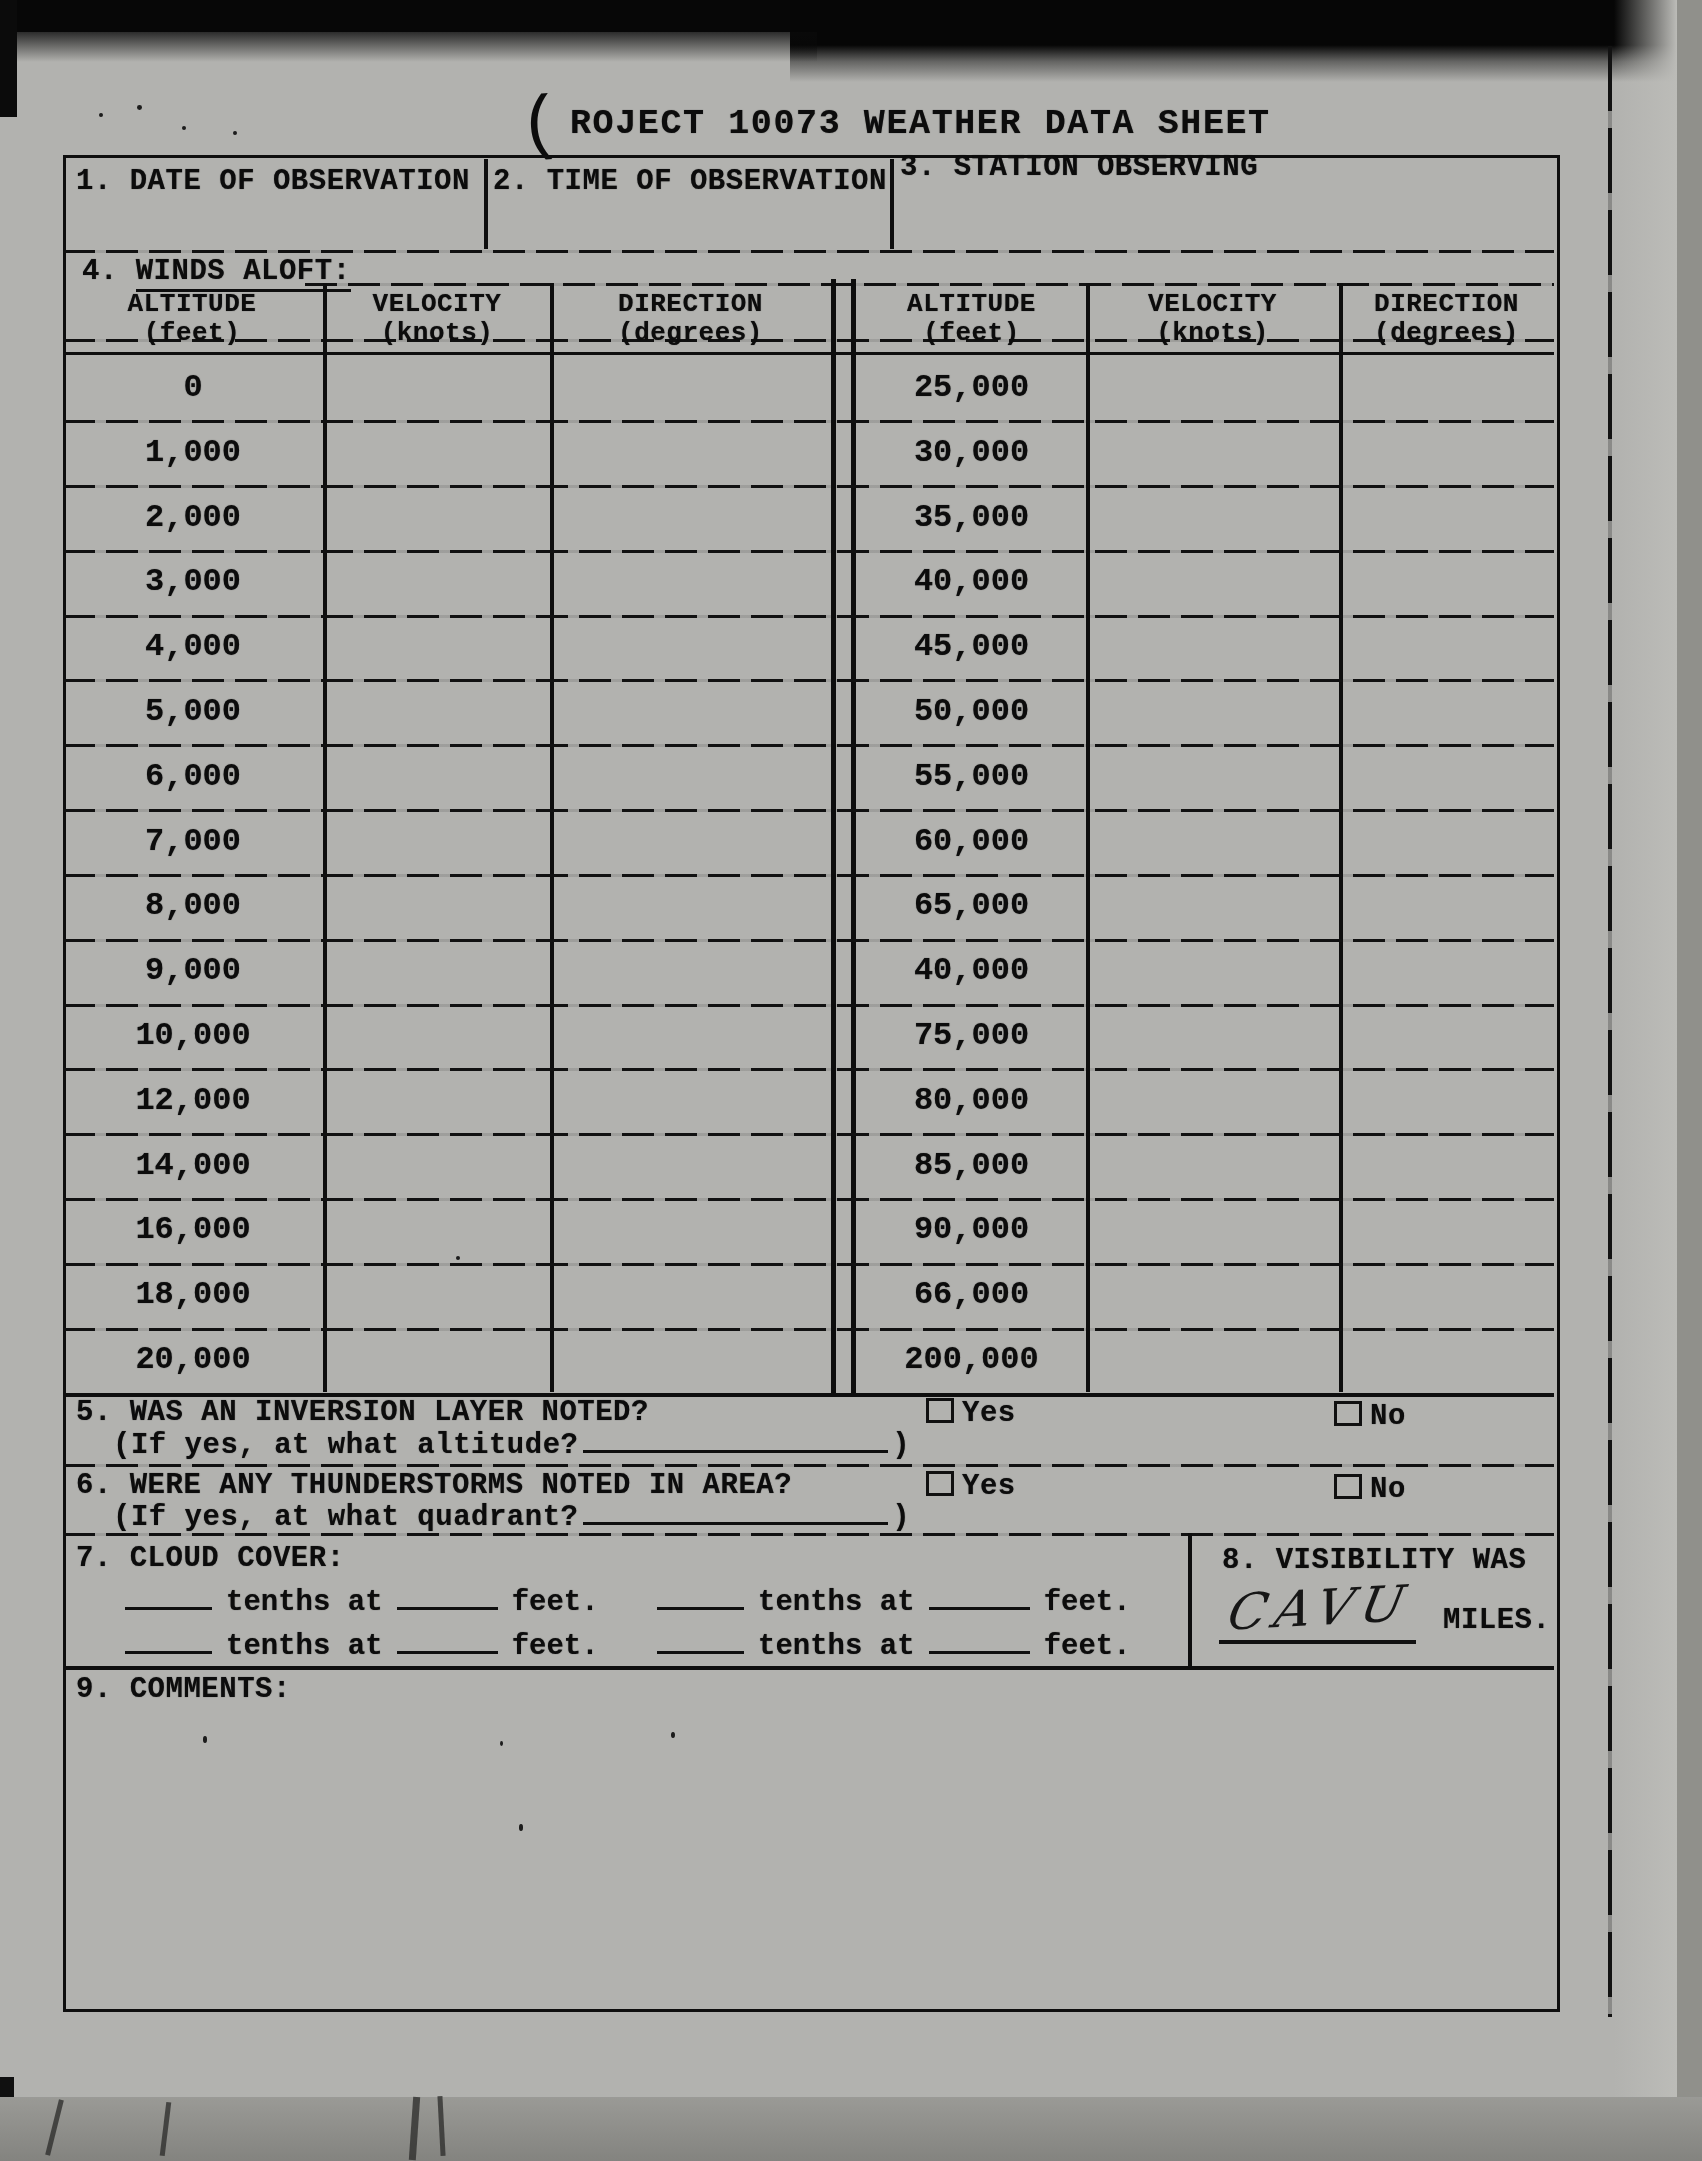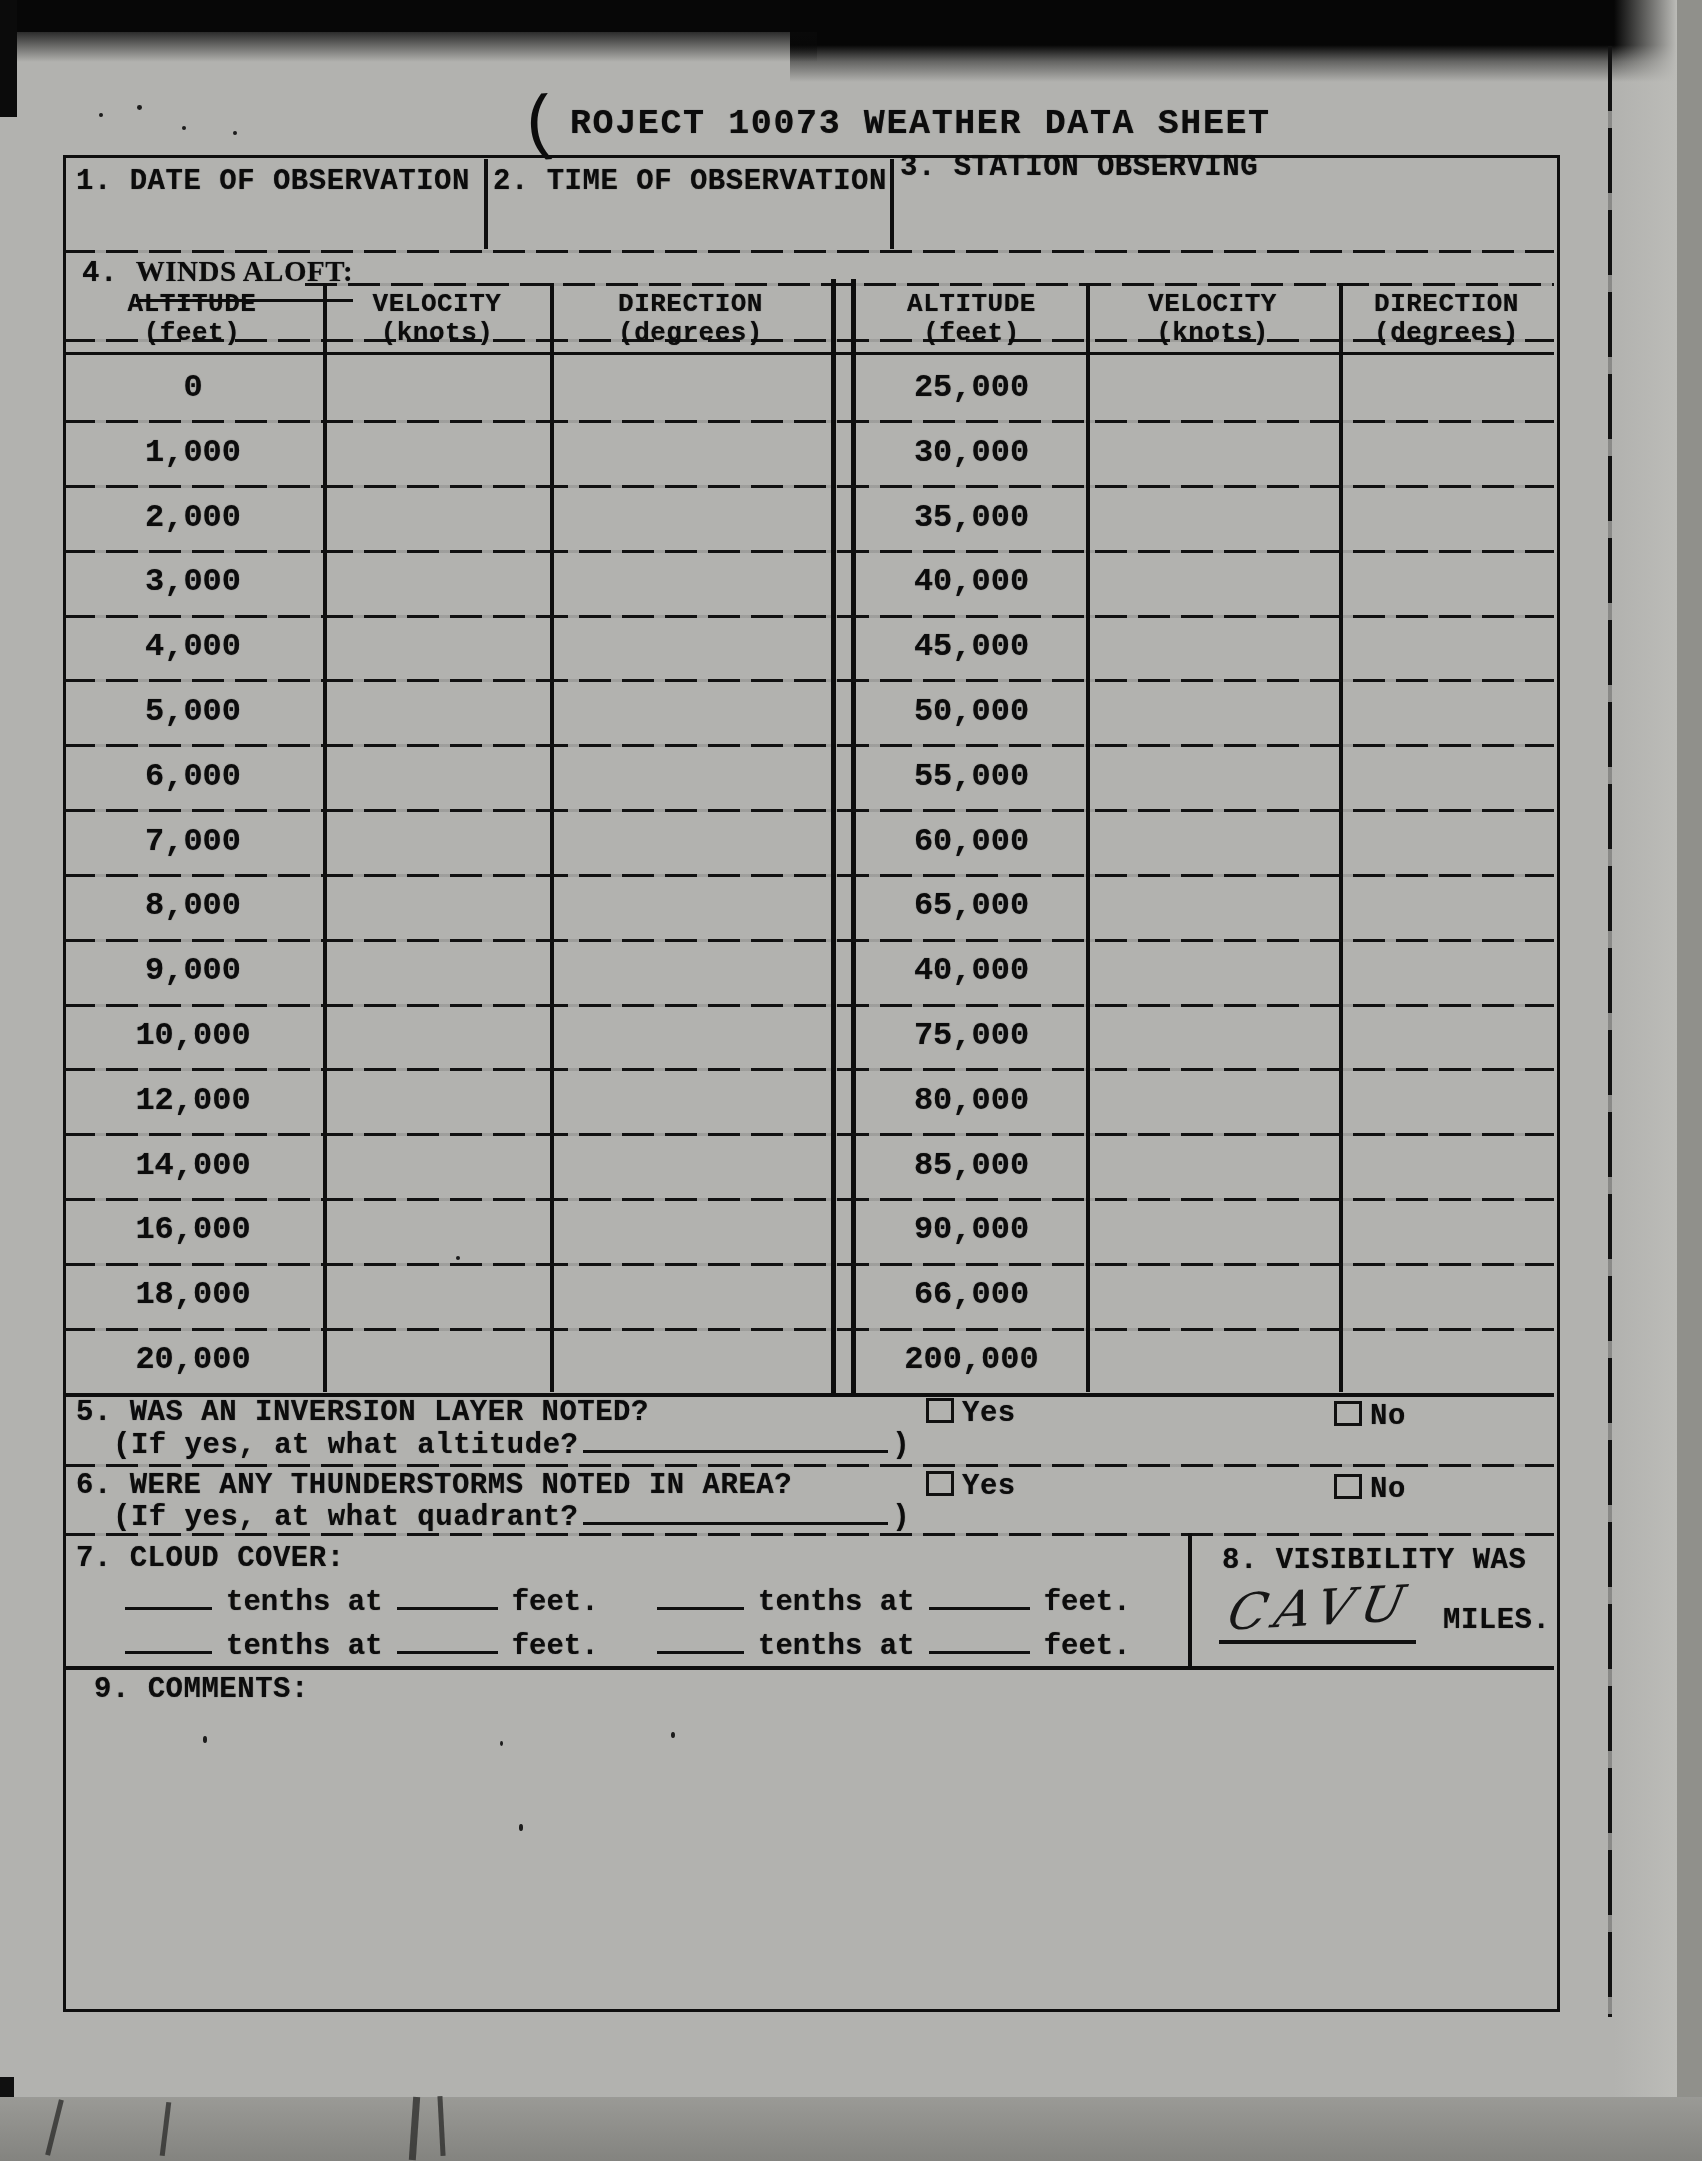--- a/index.html
+++ b/index.html
@@ -23,21 +23,21 @@
             background:repeating-linear-gradient(180deg,#121212 0 65px,rgba(18,18,18,.25) 65px 82px);}
   
   .hdash{height:3.3px;background:repeating-linear-gradient(90deg,#111 0 32px,rgba(17,17,17,.12) 32px 43px);}
   .hline{height:3.8px;background:#0e0e0e;}
   .vline{width:3.8px;background:#0e0e0e;}
   .formborder{border:3.8px solid #0e0e0e;background:transparent;}
   
   .t{position:absolute;white-space:nowrap;font-size:29px;letter-spacing:0.5px;
      text-shadow:0 0 1.1px rgba(12,12,12,.55);}
   .th{font-size:26px;line-height:29px;text-align:center;letter-spacing:0.5px;}
-  .u{text-decoration:none;border-bottom:3.3px solid #0e0e0e;padding-bottom:12px;font-family:Liberation Serif, serif;}
+  .u{text-decoration:none;border-bottom:3.3px solid #0e0e0e;padding-bottom:1px;}
   .blank{display:inline-block;border-bottom:3.8px solid #0f0f0f;height:24px;vertical-align:baseline;}
   .cb{position:absolute;width:22px;height:18.5px;border:3.8px solid #101010;background:transparent;}
   .rows{display:grid;grid-template-rows:repeat(16,1fr);text-align:center;font-size:32px;
         text-shadow:0 0 1.1px rgba(12,12,12,.55);}
   .rows div{align-self:center;}
   .cloudrow{position:absolute;display:flex;align-items:baseline;font-size:29px;
             text-shadow:0 0 1.1px rgba(12,12,12,.55);}
   .cgap{display:inline-block;width:14px;}
   .title{font-size:35px;letter-spacing:1.6px;}
   .titleparen{position:absolute;font-size:71px;font-weight:normal;transform:rotate(-4deg);}
@@ -215,17 +215,17 @@
     <span>feet.</span>
   </div>
 
   <div class="abs" style="left:1188px;top:1533px;width:4.4px;height:135px;background:#0d0d0d;"></div>
   <div class="t" style="left:1222px;top:1544px;">8. VISIBILITY WAS</div>
   <div class="hand" style="left:1230px;top:1579px;">CAVU</div>
   <div class="abs" style="left:1219px;top:1640px;width:197px;height:4.4px;background:#111;"></div>
   <div class="t" style="left:1443px;top:1604px;">MILES.</div>
   <div class="abs hline" style="left:63px;top:1666px;width:1491px;height:4.4px;"></div>
 
-  <div class="t" style="left:76px;top:1673px;margin-left:18px;">9. COMMENTS:</div>
+  <div class="t" style="left:76px;top:1673px;">9. COMMENTS:</div>
 
 
 </div>
 
 
 </body></html>

